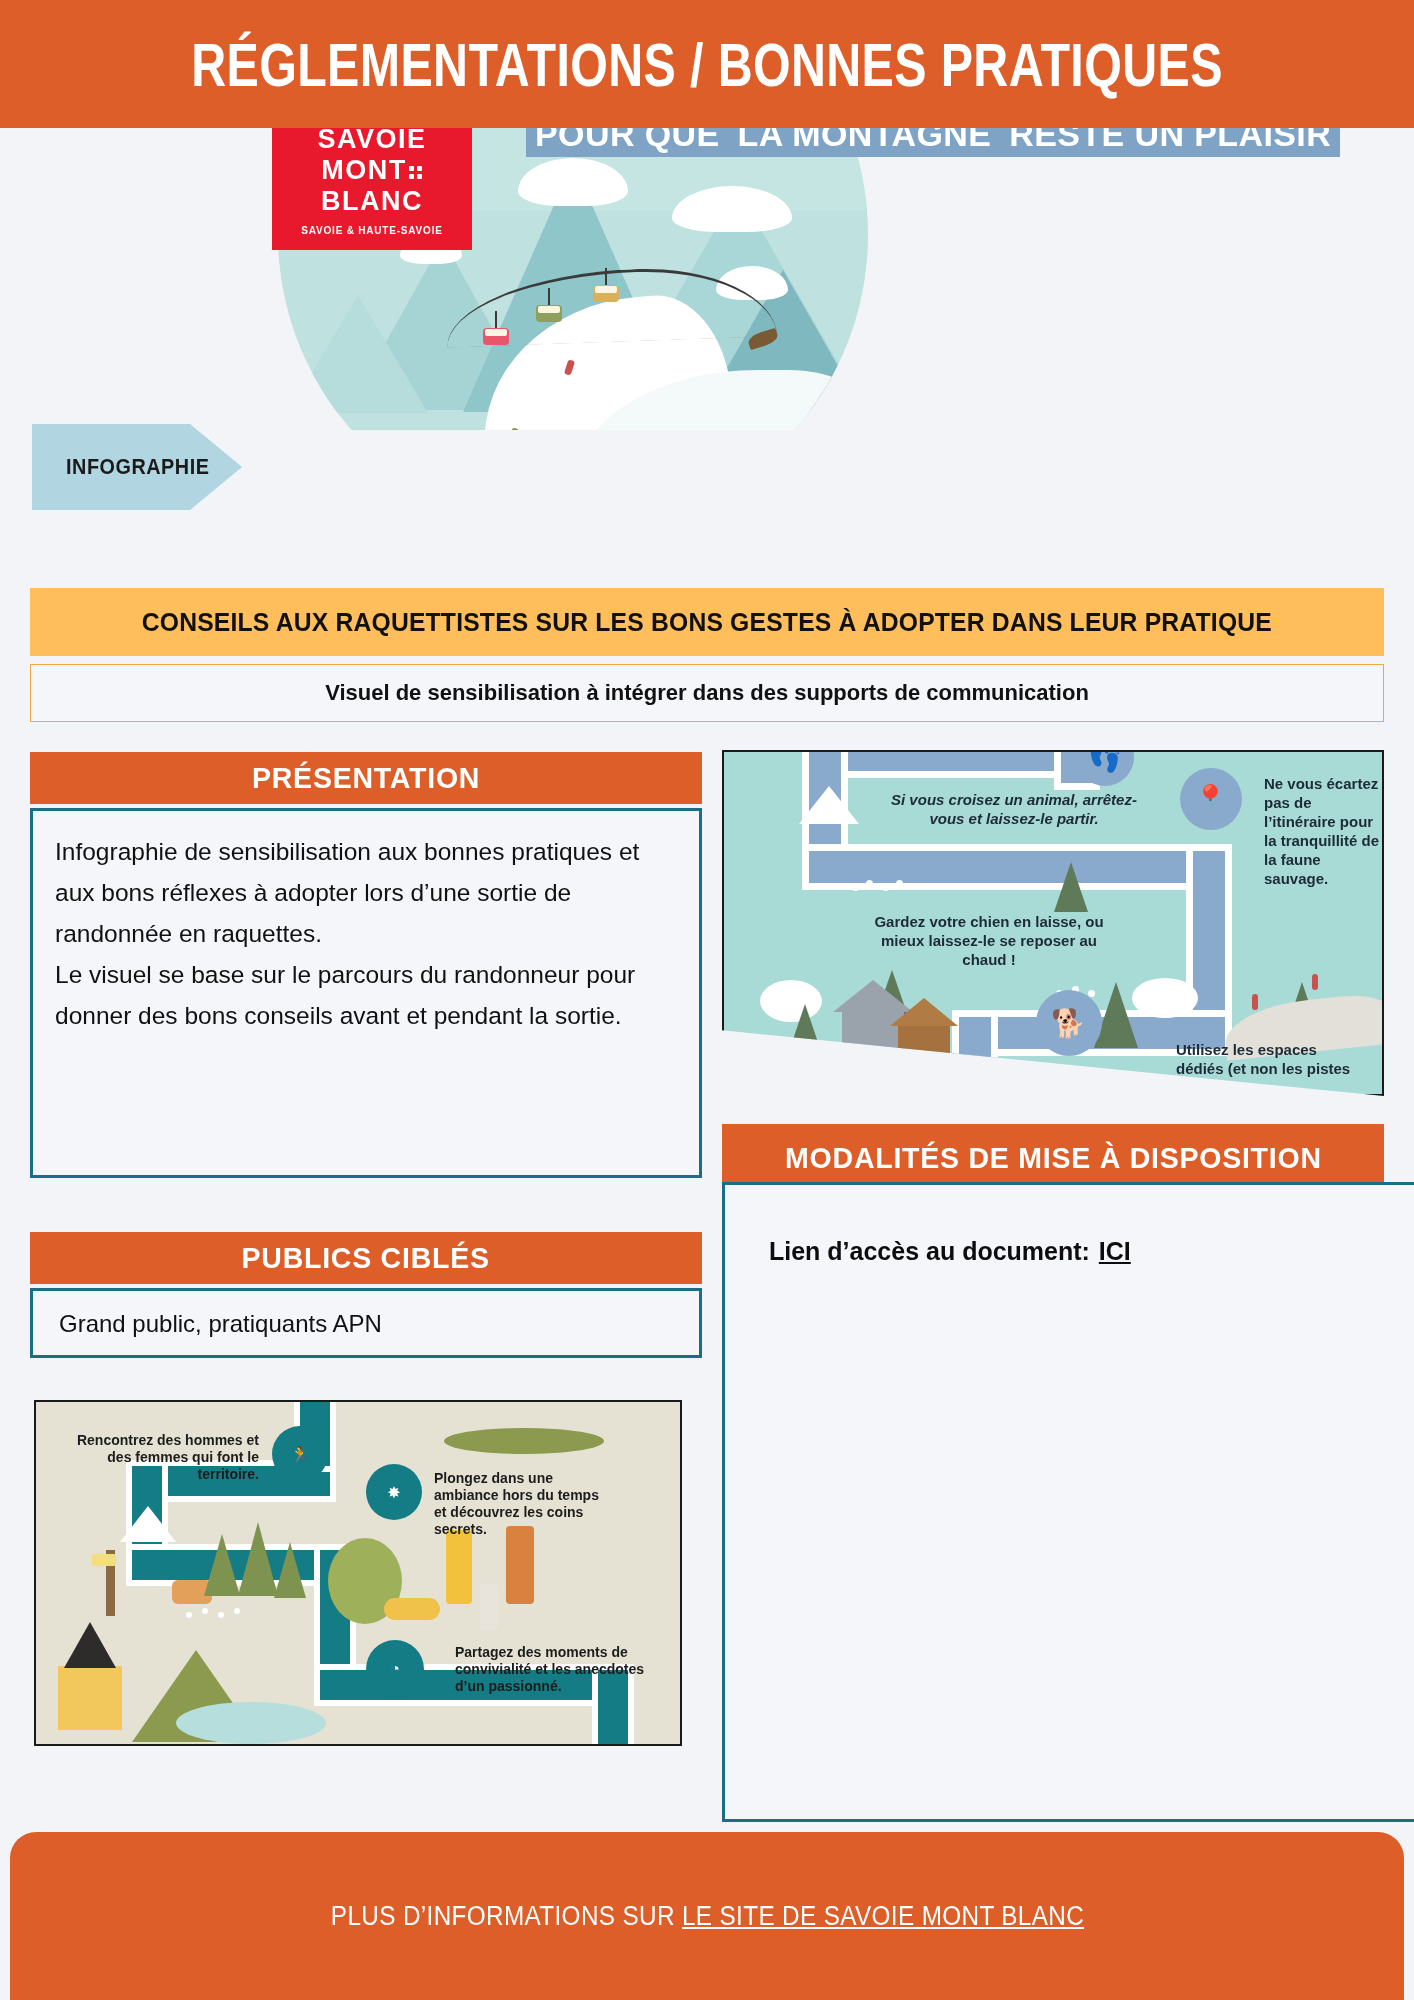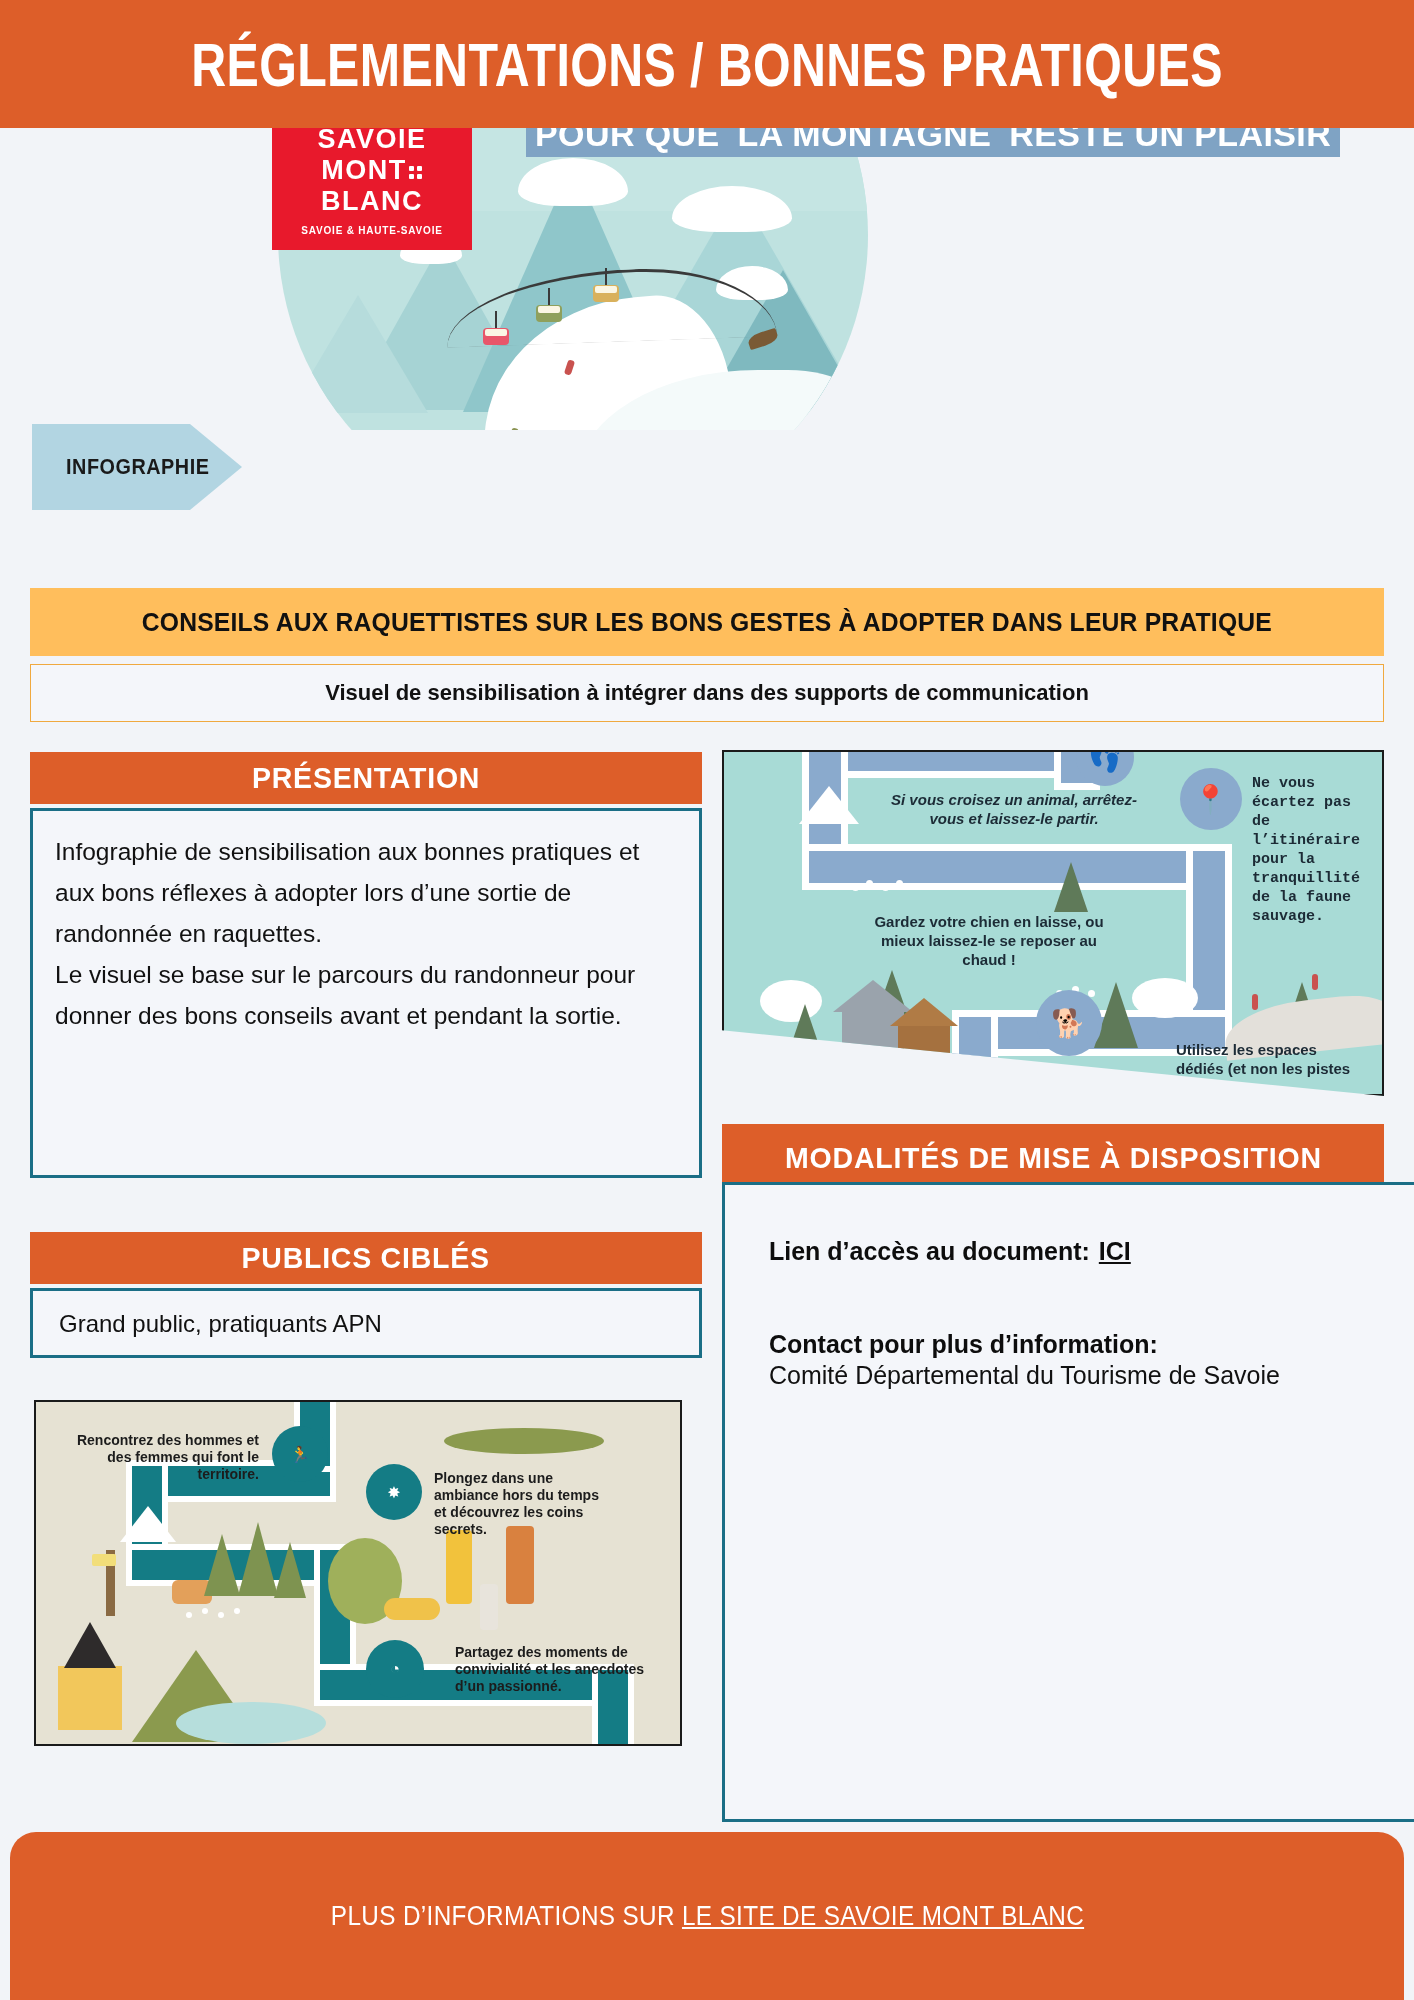--- a/index.html
+++ b/index.html
@@ -388,21 +388,21 @@
   .snow-txt {
     position: absolute;
     font-family: "Liberation Sans Narrow", "Liberation Sans", sans-serif;
     font-weight: 700;
     color: #1C2B36;
     font-size: 15px;
     line-height: 19px;
   }
   #st-animal { left: 160px; top: 38px;  width: 260px; text-align: center; font-style: italic; }
   #st-chien  { left: 118px; top: 160px; width: 230px; text-align: center; margin-left: 32px; }
-  #st-ecart  { left: 528px; top: 22px;  width: 120px; font-family: Liberation Mono, monospace; }
+  #st-ecart  { left: 540px; top: 22px;  width: 120px; }
   #st-espace { left: 452px; top: 288px; width: 180px; }
 
   .snow-house {
     position: absolute;
     background: #9AA3AC;
   }
   #sh1 { left: 118px; top: 258px; width: 62px; height: 58px; }
   #sh1::before {
     content:""; position:absolute; left:-9px; top:-30px;
     width:0;height:0;border-style:solid;border-color:transparent;
@@ -647,24 +647,20 @@
 
   <div class="sec-header" id="sec-modalites">
     <span class="sec-header-label">MODALITÉS DE MISE À DISPOSITION</span>
   </div>
   <div class="tealbox" id="box-modalites">
     <div>
       <span class="kv-label">Lien d’accès au document:</span>
       <span>&nbsp;</span><a class="kv-link">ICI</a>
     </div>
     <div class="kv-gap"></div>
-    <div>
-      <div class="kv-label">Contact pour plus d’information:</div>
-      <div class="kv-value">Comité Départemental du Tourisme de Savoie</div>
-    </div>
   </div>
 
   <div id="info-snow">
     <div class="snow-path sp6"></div>
     <div class="snow-path sp7"></div>
     <div class="snow-path sp1"></div>
     <div class="snow-path sp2"></div>
     <div class="snow-path sp3"></div>
     <div class="snow-path sp4"></div>
     <div class="snow-path sp5"></div>

